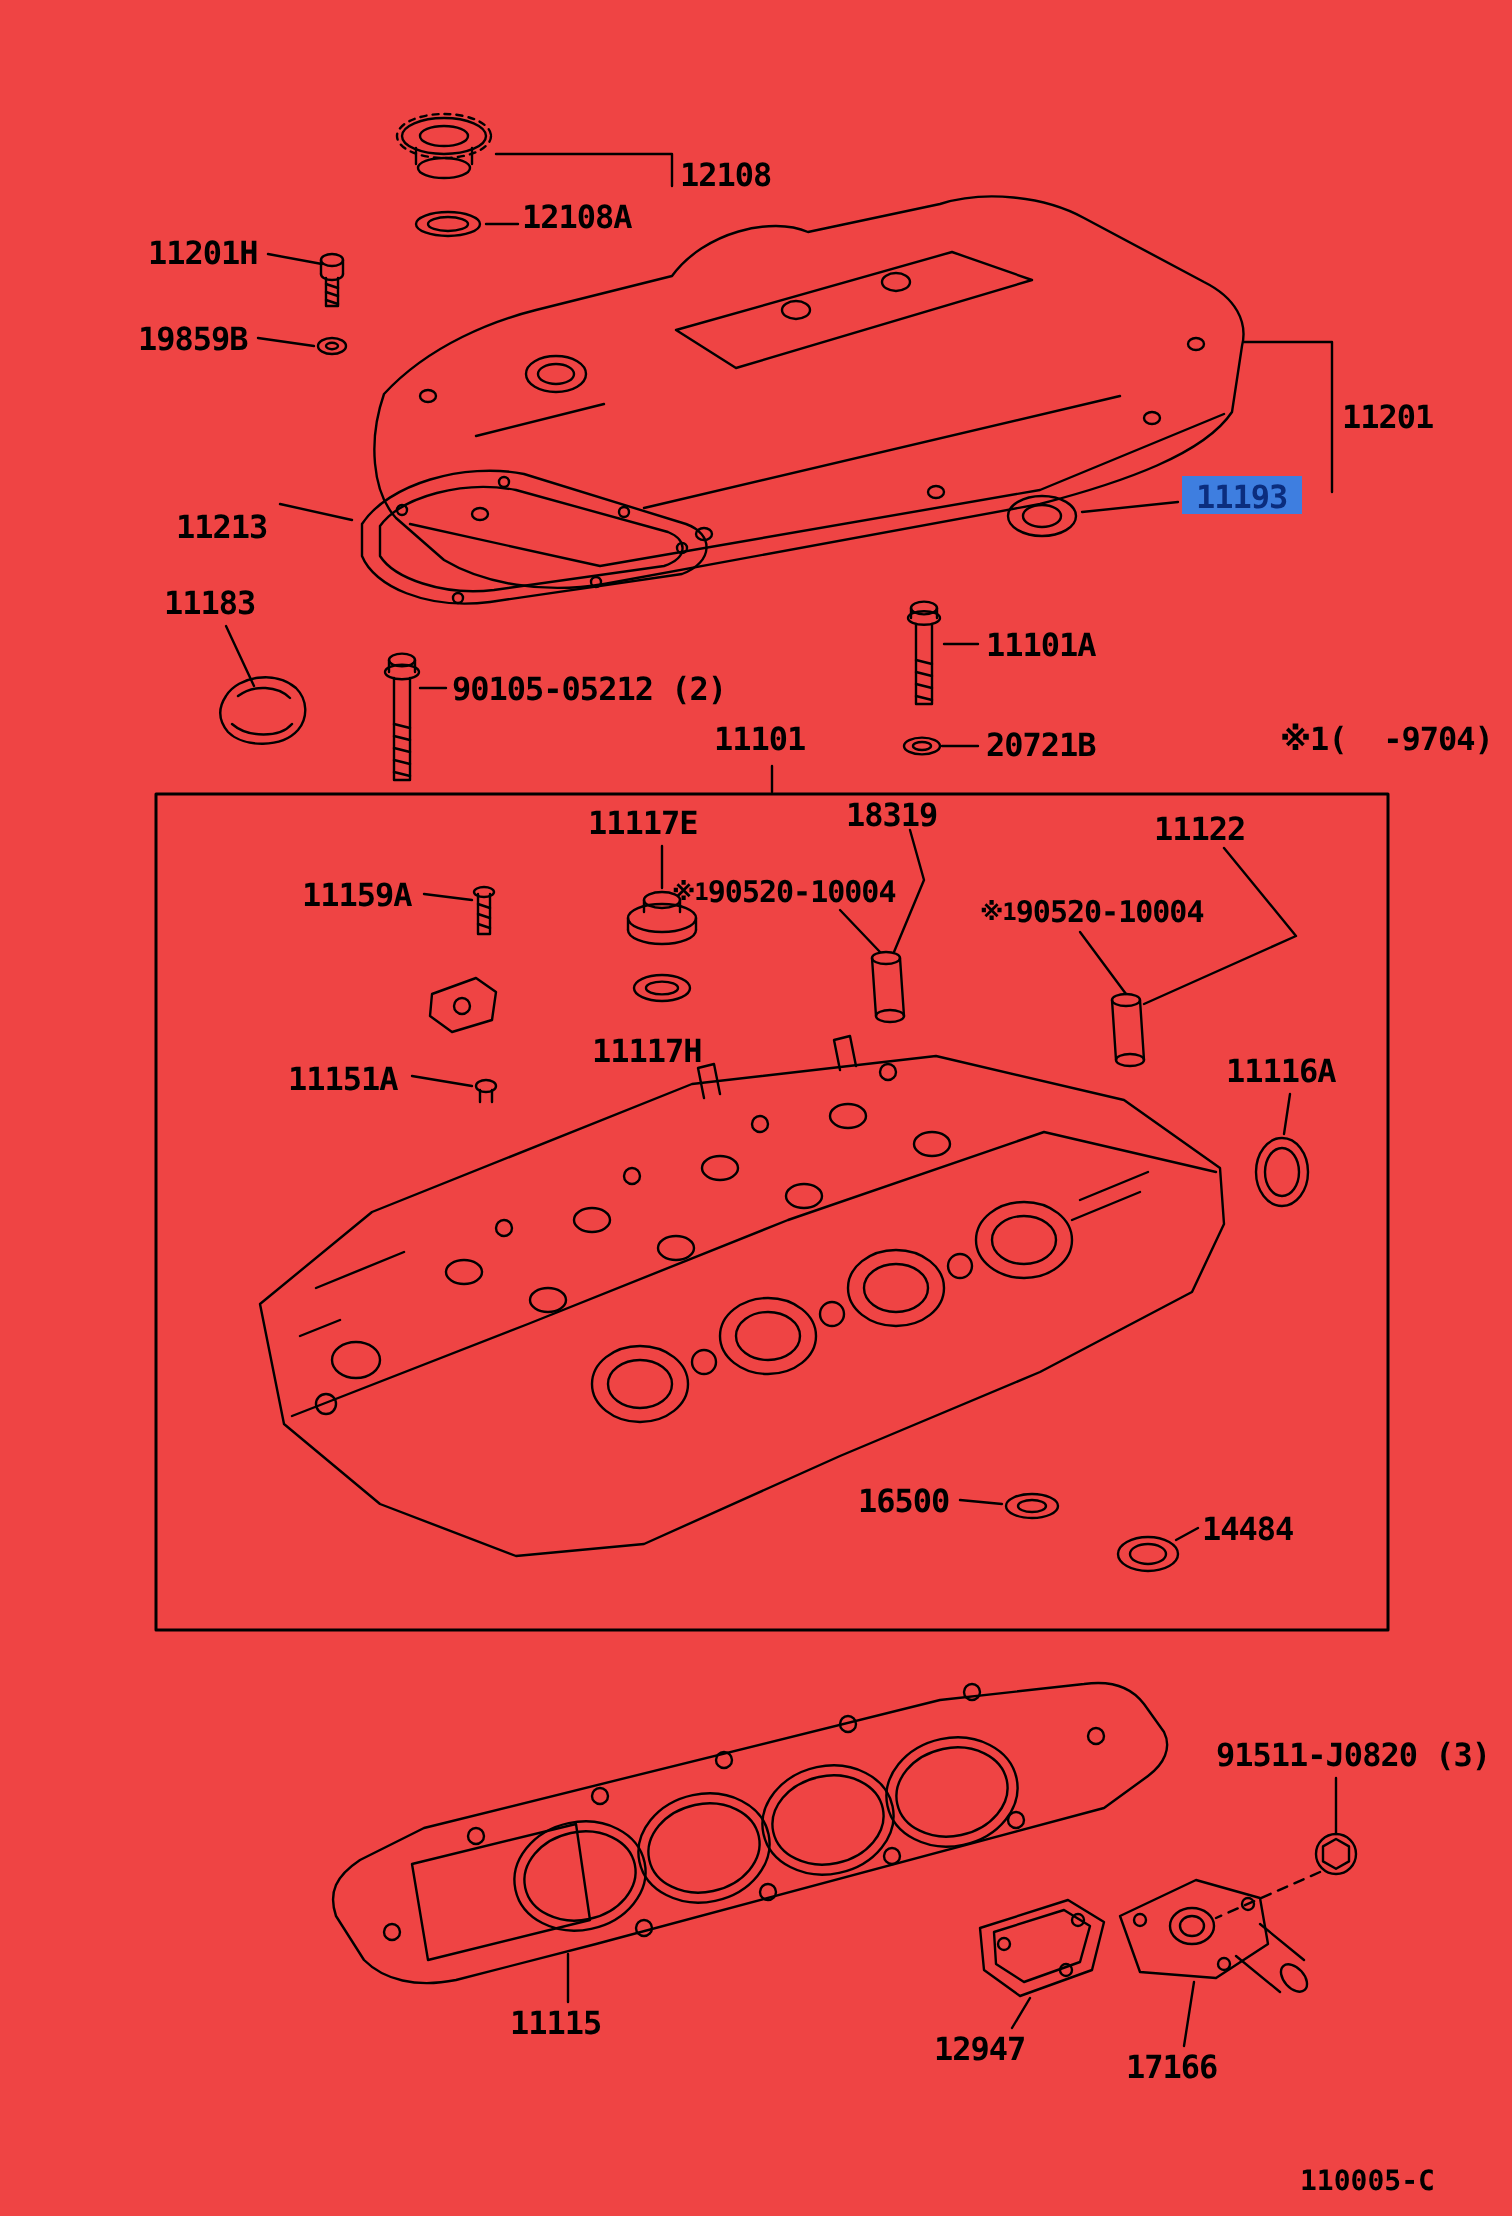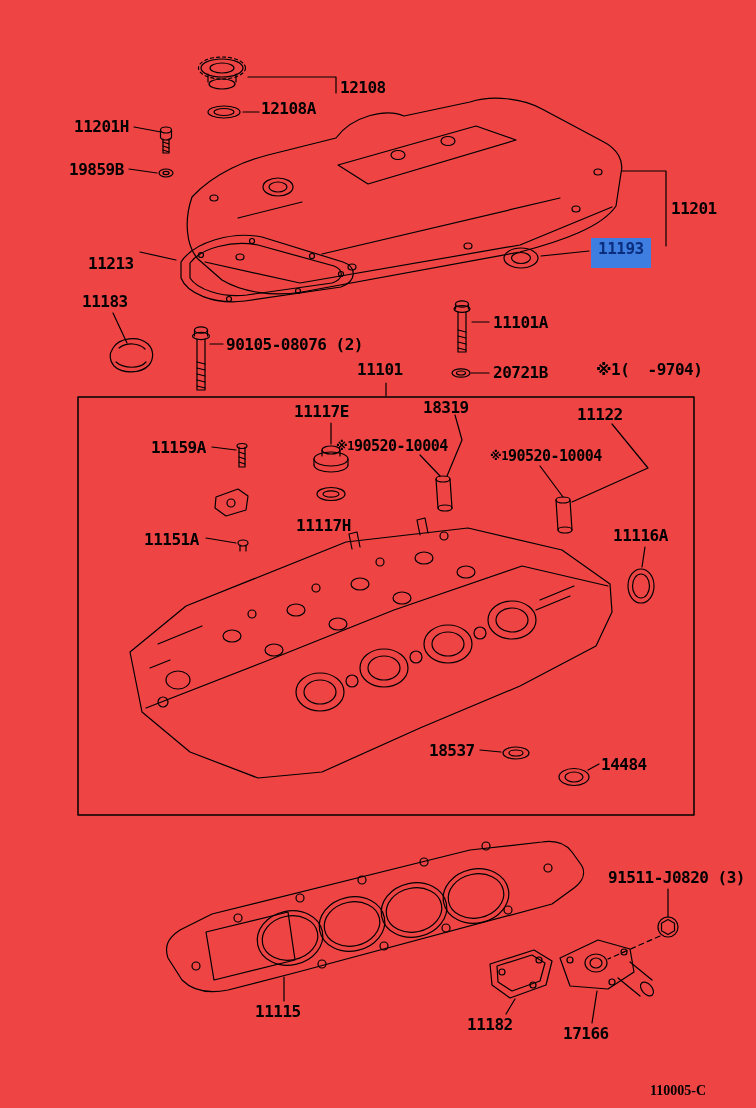--- a/index.html
+++ b/index.html
@@ -6,30 +6,30 @@
   html,body { background:#ffffff; }
   #stage {
     position:relative; width:756px; height:1108px; background:#ef4444;
     font-family:"DejaVu Sans Mono","DejaVu Sans",monospace; overflow:hidden;
   }
   #art { position:absolute; left:0; top:0; }
   .part-label {
     position:absolute; font-size:16px; font-weight:bold; color:#000;
     white-space:pre; line-height:18px; letter-spacing:-0.5px; cursor:pointer;
   }
-  .part-label.static { cursor:default; }
+  .part-label.static { cursor:default;margin-left:44px; }
   .part-label.fn-label { font-size:15px; }
   .part-label .fn { font-size:12px; vertical-align:1px; }
   .part-label.hl {
     background:var(--hl-bg,#3e7ee0); color:var(--hl-text,#0b2d7e);
-    padding:2px 7px 11px; line-height:17px;
+    padding:2px 7px 0; line-height:17px;
   }
   #diagram-code {
     position:absolute; left:650px; top:1083px; font-size:14px; font-weight:bold;
-    color:#000; letter-spacing:0;font-family:Liberation Serif, serif;
+    color:#000; letter-spacing:0;
   }
   .ink { stroke:var(--line,#000); fill:none; stroke-linecap:round; stroke-linejoin:round; }
 </style>
 </head>
 <body>
 
 <div id="stage">
 
 <svg id="art" width="756" height="1108" viewBox="0 0 756 1108">
   <g class="ink" stroke-width="1.2">
@@ -298,36 +298,36 @@
 </svg>
 
 <div class="part-label" style="left:340px;top:79px">12108</div>
 <div class="part-label" style="left:261px;top:100px">12108A</div>
 <div class="part-label" style="left:74px;top:118px">11201H</div>
 <div class="part-label" style="left:69px;top:161px">19859B</div>
 <div class="part-label" style="left:671px;top:200px">11201</div>
 <div class="part-label hl" style="left:591px;top:238px">11193</div>
 <div class="part-label" style="left:88px;top:255px">11213</div>
 <div class="part-label" style="left:82px;top:293px">11183</div>
-<div class="part-label" style="left:226px;top:336px">90105-08076 (2)</div>
+<div class="part-label" style="left:226px;top:336px">90105-05212 (2)</div>
 <div class="part-label" style="left:493px;top:314px">11101A</div>
 <div class="part-label" style="left:357px;top:361px">11101</div>
 <div class="part-label" style="left:493px;top:364px">20721B</div>
 <div class="part-label static" style="left:596px;top:361px">※1(  -9704)</div>
 <div class="part-label" style="left:294px;top:403px">11117E</div>
 <div class="part-label" style="left:423px;top:399px">18319</div>
 <div class="part-label" style="left:577px;top:406px">11122</div>
 <div class="part-label fn-label" style="left:336px;top:437px"><span class="fn">※1</span><span>90520-10004</span></div>
 <div class="part-label fn-label" style="left:490px;top:447px"><span class="fn">※1</span><span>90520-10004</span></div>
 <div class="part-label" style="left:151px;top:439px">11159A</div>
 <div class="part-label" style="left:296px;top:517px">11117H</div>
 <div class="part-label" style="left:144px;top:531px">11151A</div>
 <div class="part-label" style="left:613px;top:527px">11116A</div>
-<div class="part-label" style="left:429px;top:742px">18537</div>
+<div class="part-label" style="left:429px;top:742px">16500</div>
 <div class="part-label" style="left:601px;top:756px">14484</div>
 <div class="part-label" style="left:255px;top:1003px">11115</div>
 <div class="part-label" style="left:608px;top:869px">91511-J0820 (3)</div>
-<div class="part-label" style="left:467px;top:1016px">11182</div>
+<div class="part-label" style="left:467px;top:1016px">12947</div>
 <div class="part-label" style="left:563px;top:1025px">17166</div>
 
 <div id="diagram-code">110005-C</div>
 
 </div>
 
 </body></html>

